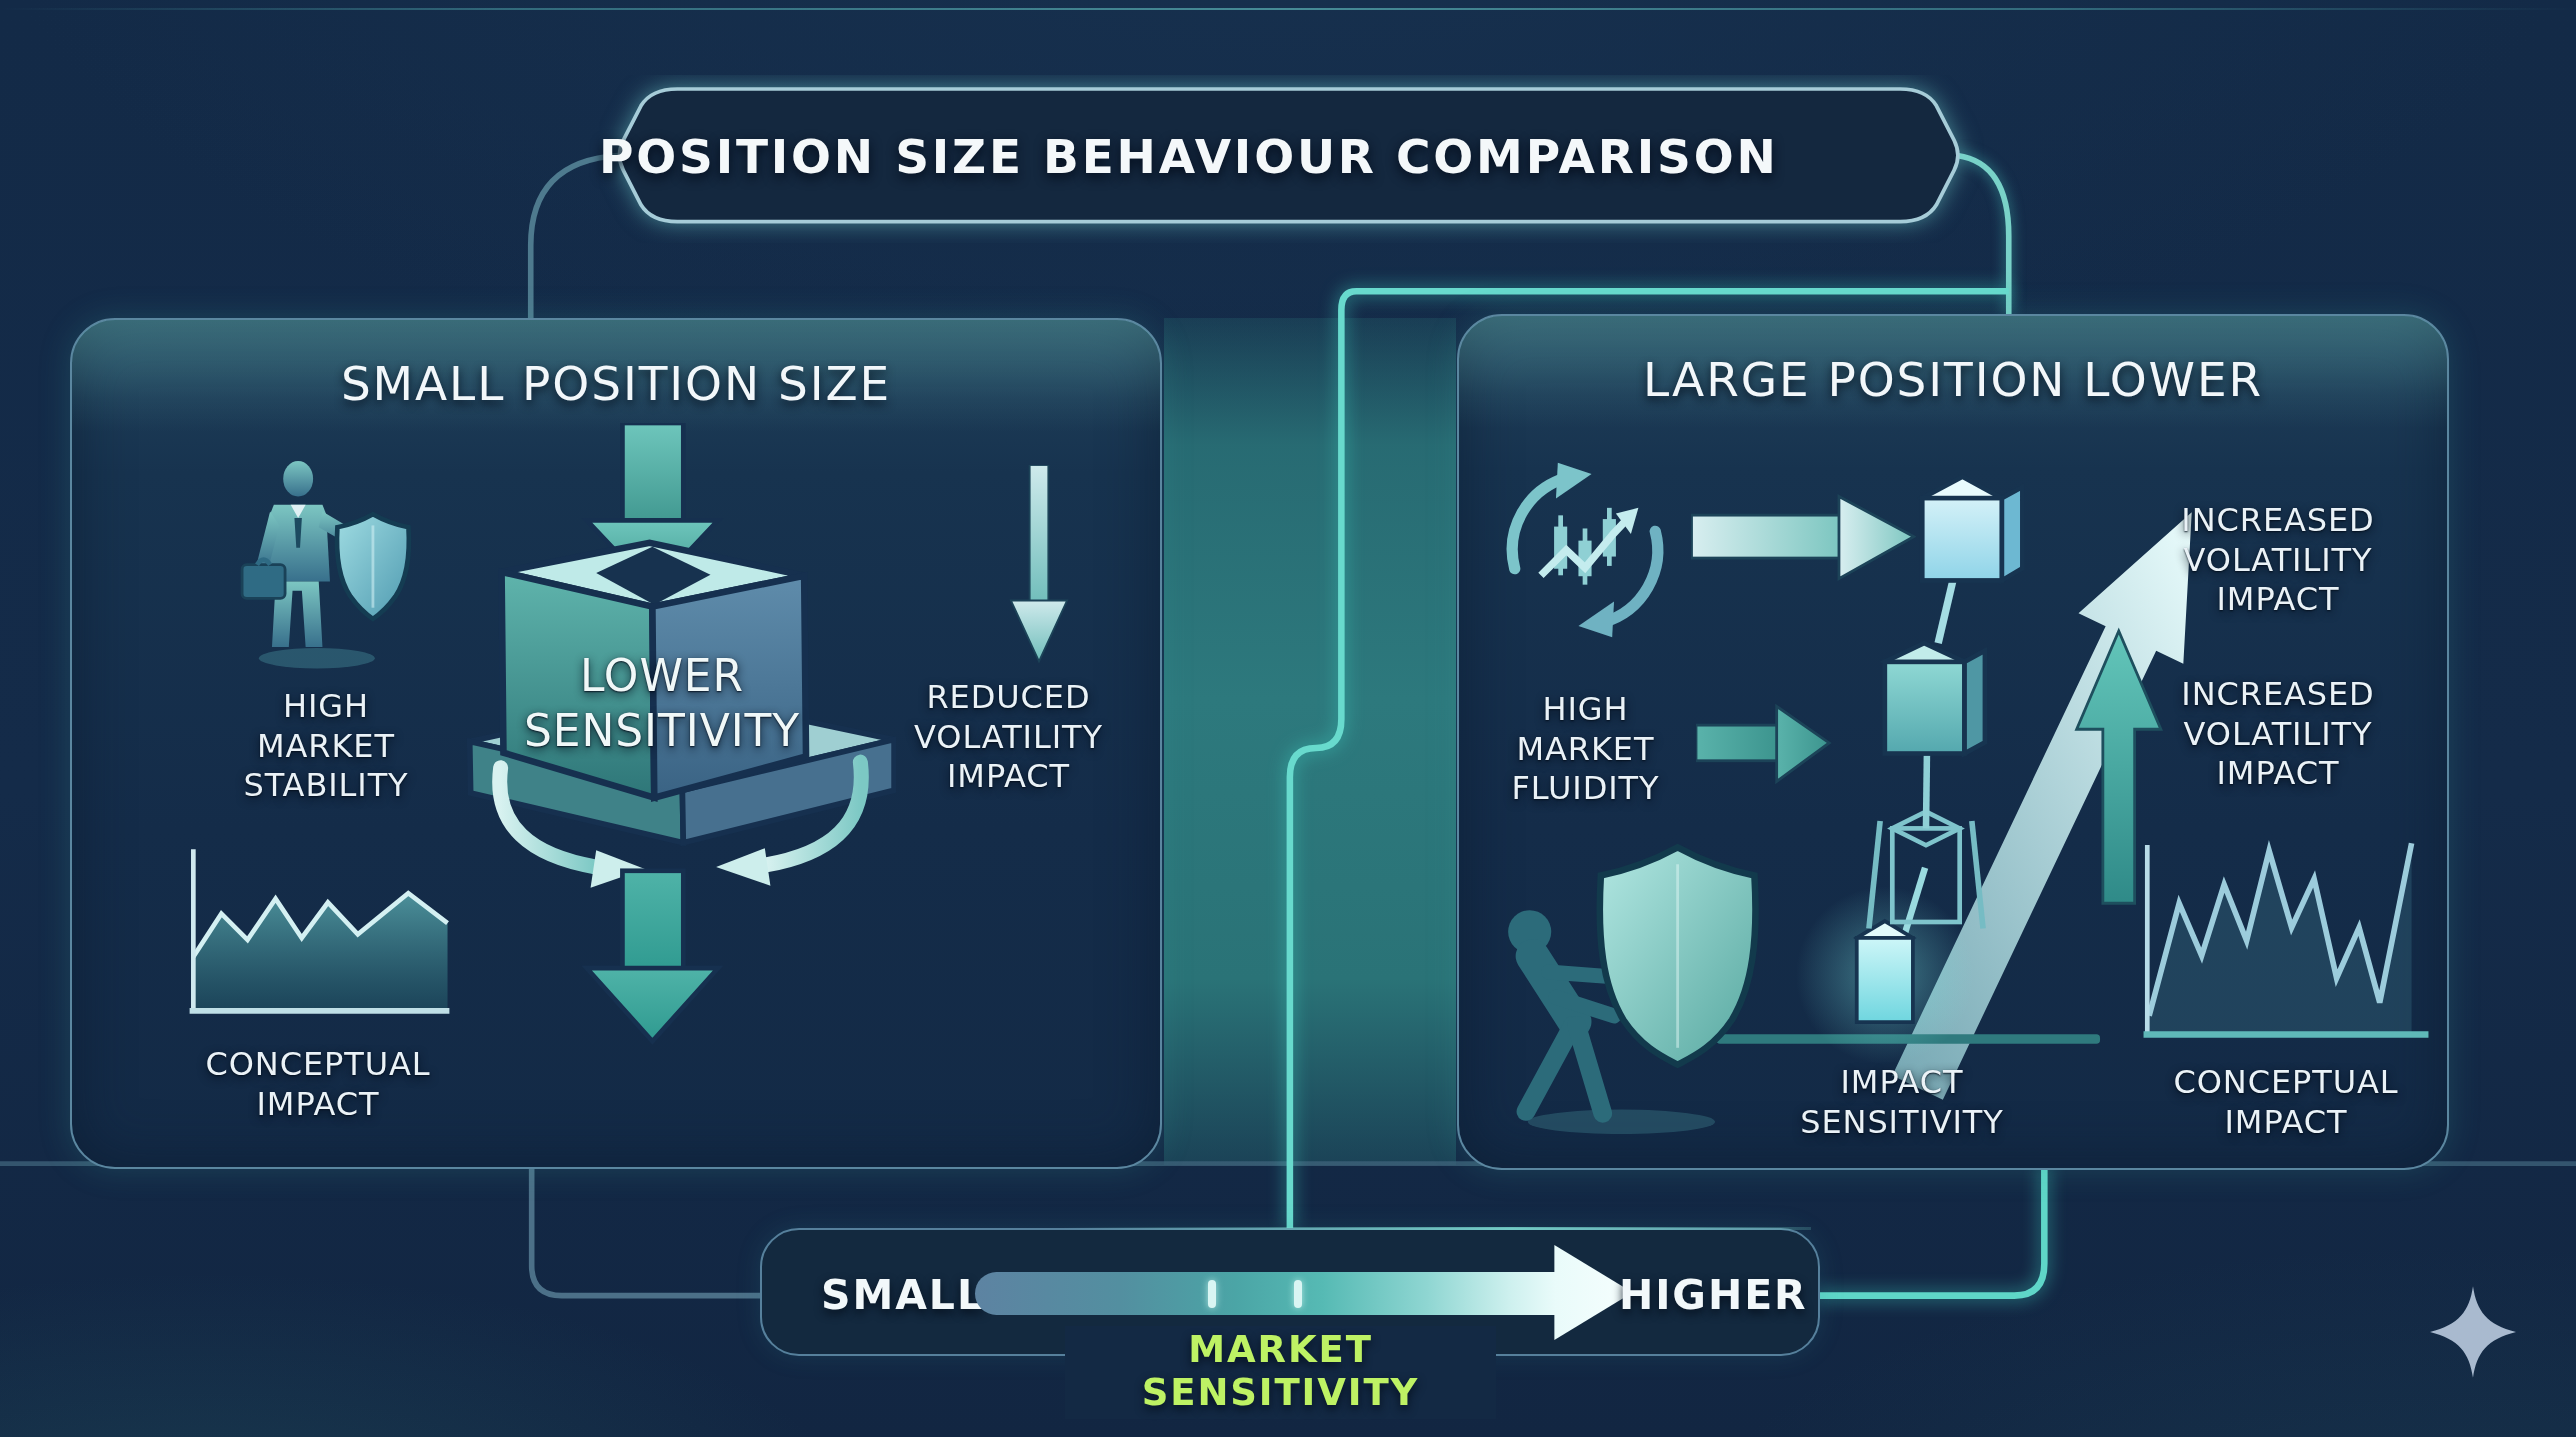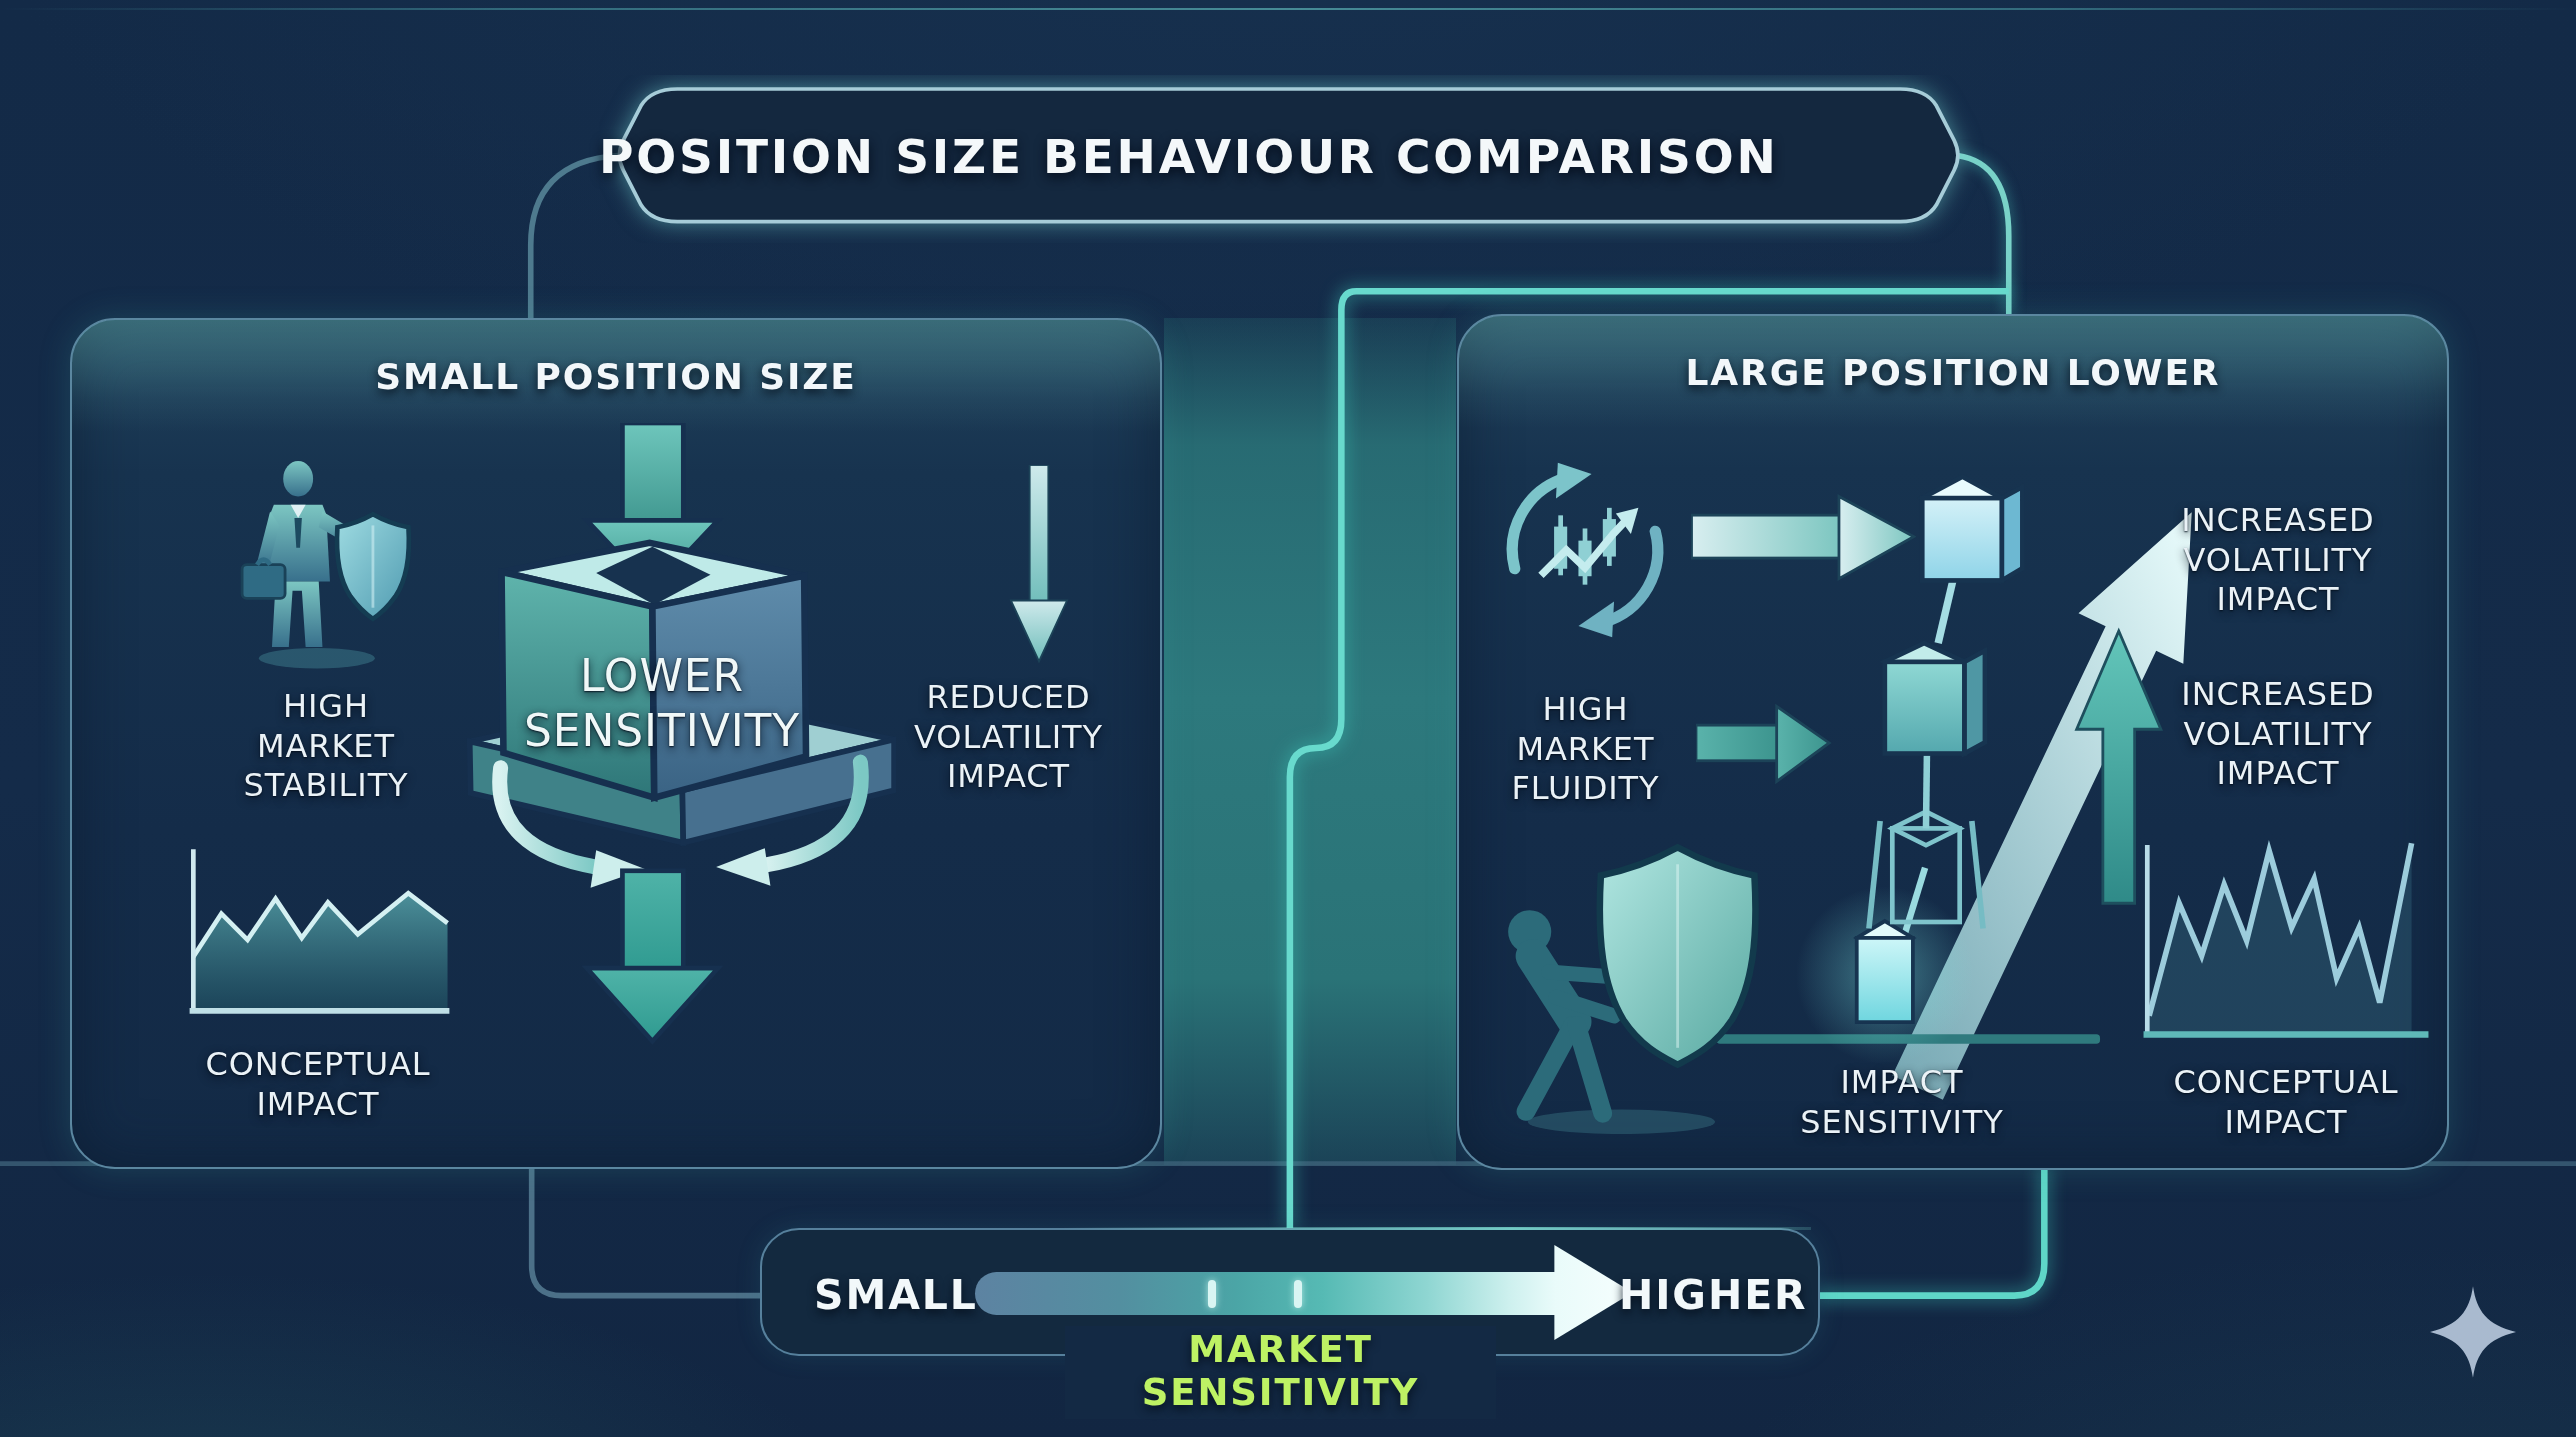--- a/index.html
+++ b/index.html
@@ -17,37 +17,37 @@
     background:linear-gradient(180deg,rgba(42,116,120,.25) 0%,rgba(43,118,122,.85) 15%,#2d797d 45%,#2a7377 78%,rgba(42,116,120,.35) 100%);}
   .panel{border:2.8px solid #5b87a0;border-radius:45px;
     background:linear-gradient(180deg,#21425c 0%,#17334f 18%,#142c49 60%,#132a46 100%);
     box-shadow:0 0 32px rgba(60,165,160,.22), inset 0 0 56px rgba(10,25,45,.6);}
   .panel::before{content:"";position:absolute;left:0;right:0;top:0;height:112px;
     border-radius:42px 42px 0 0;
     background:linear-gradient(180deg,rgba(110,195,190,.38),rgba(110,195,190,.08) 70%,transparent);}
   #panel-left{left:70px;top:318px;width:1088px;height:847px;}
   #panel-right{left:1457px;top:314px;width:988px;height:852px;}
   .panel-header{position:absolute;top:36px;left:0;right:0;text-align:center;
-    font-size:36px;font-weight:700;letter-spacing:1.9px;color:#f2f7fa;
+    font-size:47px;font-weight:400;letter-spacing:1.9px;color:#f2f7fa;
     text-shadow:0 3.7px 9.4px rgba(4,14,28,.9);}
   .lbl{position:absolute;text-align:center;color:#eaf2f7;font-weight:400;
     white-space:pre-line;letter-spacing:0.9px;line-height:1.24;
     text-shadow:0 2.8px 9.4px rgba(4,14,28,.85),0 0.9px 1.9px rgba(4,14,28,.9);}
   .lbl-md{font-size:32px;}
   .lbl-box{font-size:44px;color:#f0f8f8;}
   .title-text{left:599px;top:129px;width:1385px;
     font-size:47px;font-weight:800;letter-spacing:2.8px;color:#f4f8fa;
     text-shadow:0 3.7px 11.2px rgba(3,12,26,.95);}
   
   #slider-box{left:760px;top:1228px;width:1056px;height:124px;border:2.8px solid #56809c;
     border-radius:39px;background:#13293f;box-shadow:0 0 24px rgba(50,140,150,.18);}
   #slider-box::after{content:"";position:absolute;left:300px;top:-2.8px;width:749px;height:2.8px;
     background:linear-gradient(90deg,rgba(90,150,170,.0),rgba(120,215,205,.85) 60%,rgba(120,215,205,.2));}
   .slider-word{position:absolute;top:41px;font-size:41px;font-weight:800;letter-spacing:1.9px;
-    color:#f2f8fa;text-shadow:0 3.7px 9.4px rgba(4,14,28,.9);}
+    color:#f2f8fa;text-shadow:0 3.7px 9.4px rgba(4,14,28,.9);text-align:center;}
   #slider-bar{left:213px;top:42px;width:580px;height:43px;border-radius:21.5px 0 0 21.5px;
     background:linear-gradient(90deg,#5d83a2 0%,#538fa0 25%,#4ba5a6 45%,#56bab4 60%,#8fd6d2 78%,#cdf0ee 92%,#e9fbfa 100%);}
   .tick{position:absolute;top:50px;width:8.4px;height:28px;border-radius:4.7px;background:#d9f5f3;
     box-shadow:0 0 7.5px rgba(200,245,240,.8);}
   #slider-caption{position:absolute;left:303px;top:96px;width:431px;text-align:center;
     font-size:37px;font-weight:700;letter-spacing:1.9px;color:#bef264;background:#13294467;
     background:#132944;padding:1.9px 0 5.6px;text-shadow:0 3.7px 9.4px rgba(4,14,28,.9);}
 </style>
 </head>
 <body>

